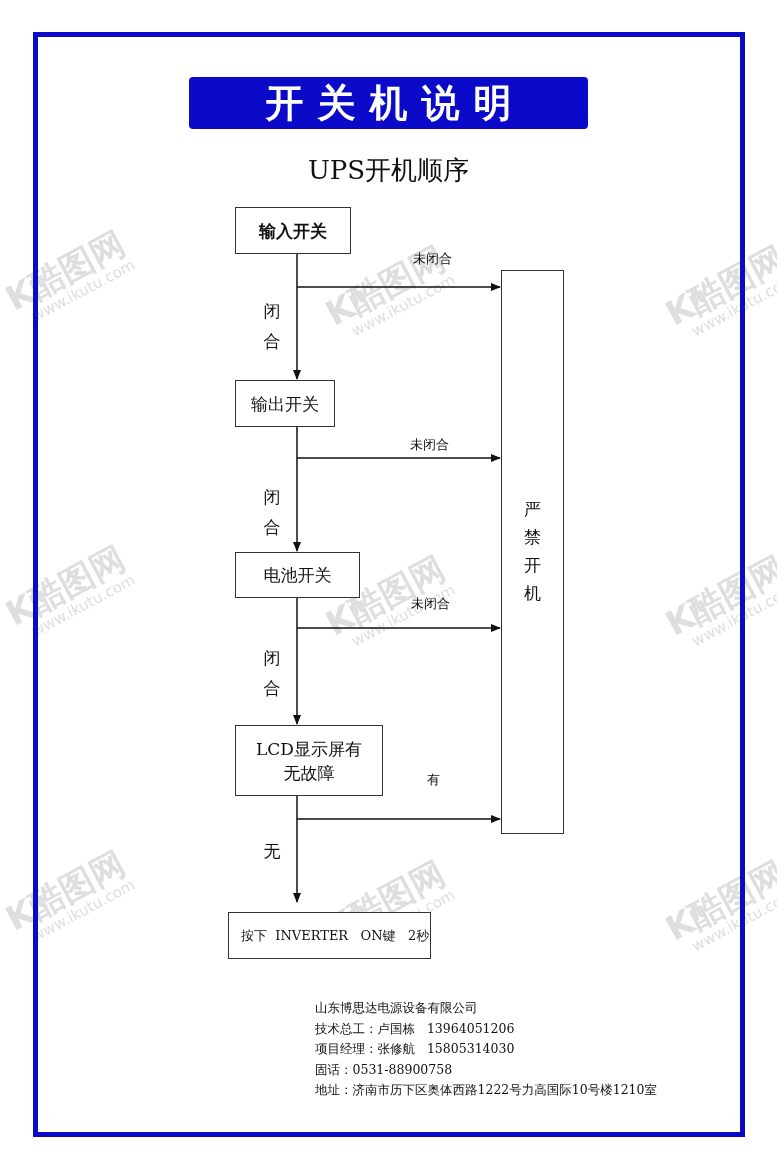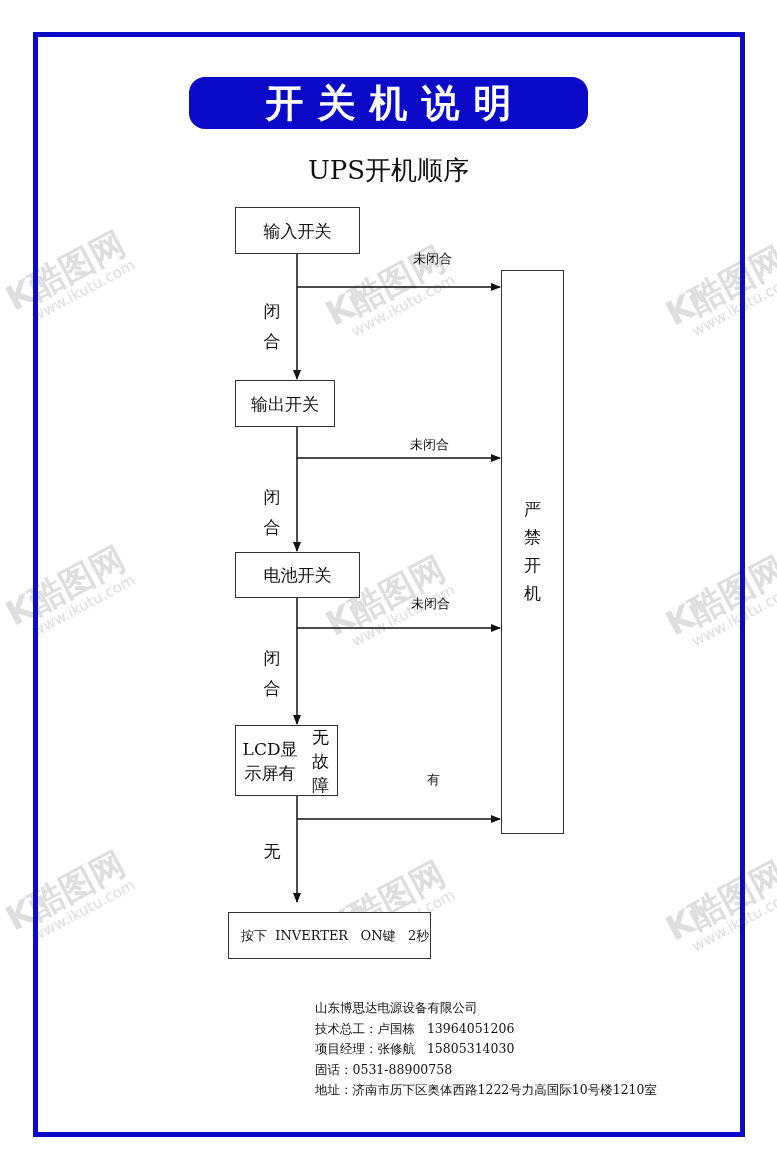--- a/index.html
+++ b/index.html
@@ -1,21 +1,21 @@
 <!DOCTYPE html>
 <html><head>
 <meta charset="utf-8">
 <style>
   html, body { margin:0; padding:0; }
   body { width:777px; height:1166px; position:relative; background:#ffffff; overflow:hidden;
          font-family:"DejaVu Serif","Liberation Serif", serif; color:#111; }
   .frame { position:absolute; left:33px; top:32px; width:702px; height:1095px;
            border:5px solid #0a0ac8; box-sizing:content-box; }
   .title-bar { position:absolute; left:189px; top:77px; width:399px; height:52px;
-               background:#0a0ac8; border-radius:16px; color:#fff; text-align:center;
+               background:#0a0ac8; border-radius:4px; color:#fff; text-align:center;
                font-family:"DejaVu Sans","Liberation Sans", sans-serif; font-weight:bold;
                font-size:38px; line-height:52px; letter-spacing:14px; text-indent:14px; }
   .subtitle { position:absolute; left:200px; top:150px; width:377px; text-align:center;
               font-size:26px; line-height:40px; }
   .box { position:absolute; border:1.5px solid #333; background:#fff; box-sizing:border-box;
          display:flex; align-items:center; justify-content:center; text-align:center;
          font-size:17px; line-height:24px; }
   .lbl { position:absolute; font-size:13px; line-height:22px; }
   .vlabel { position:absolute; font-size:17px; line-height:30px; width:22px; text-align:center; }
   .side-text { font-size:17px; line-height:28px; width:20px; word-break:break-all;margin-top:24px; }
@@ -86,30 +86,30 @@
     <line x1="297" y1="598" x2="297" y2="724" marker-end="url(#ah)"></line>
     <line x1="297" y1="795" x2="297" y2="902" marker-end="url(#ah)"></line>
 
     <line x1="297" y1="287" x2="500" y2="287" marker-end="url(#ah)"></line>
     <line x1="297" y1="458" x2="500" y2="458" marker-end="url(#ah)"></line>
     <line x1="297" y1="628" x2="500" y2="628" marker-end="url(#ah)"></line>
     <line x1="297" y1="819" x2="500" y2="819" marker-end="url(#ah)"></line>
   </g>
 </svg>
 
-<div class="box" style="left:235px;top:207px;width:125px;height:47px;">
+<div class="box" style="left:235px;top:207px;width:116px;height:47px;font-weight:bold;">
   <span>输入开关</span>
 </div>
 <div class="box" style="left:235px;top:380px;width:100px;height:47px;">
   <span>输出开关</span>
 </div>
 <div class="box" style="left:235px;top:552px;width:125px;height:46px;">
   <span>电池开关</span>
 </div>
-<div class="box" style="left:235px;top:725px;width:103px;height:71px;flex-direction:row;">
+<div class="box" style="left:235px;top:725px;width:148px;height:71px;flex-direction:column;">
   <span>LCD显示屏有</span>
   <span>无故障</span>
 </div>
 <div class="box" style="left:228px;top:912px;width:203px;height:47px;justify-content:flex-start;padding-left:12px;font-size:13px;white-space:pre;">
   <span>按下  INVERTER   ON键   2秒</span>
 </div>
 
 <div class="box" style="left:501px;top:270px;width:63px;height:564px;align-items:flex-start;padding-top:200px;">
   <span class="side-text">严禁开机</span>
 </div>

